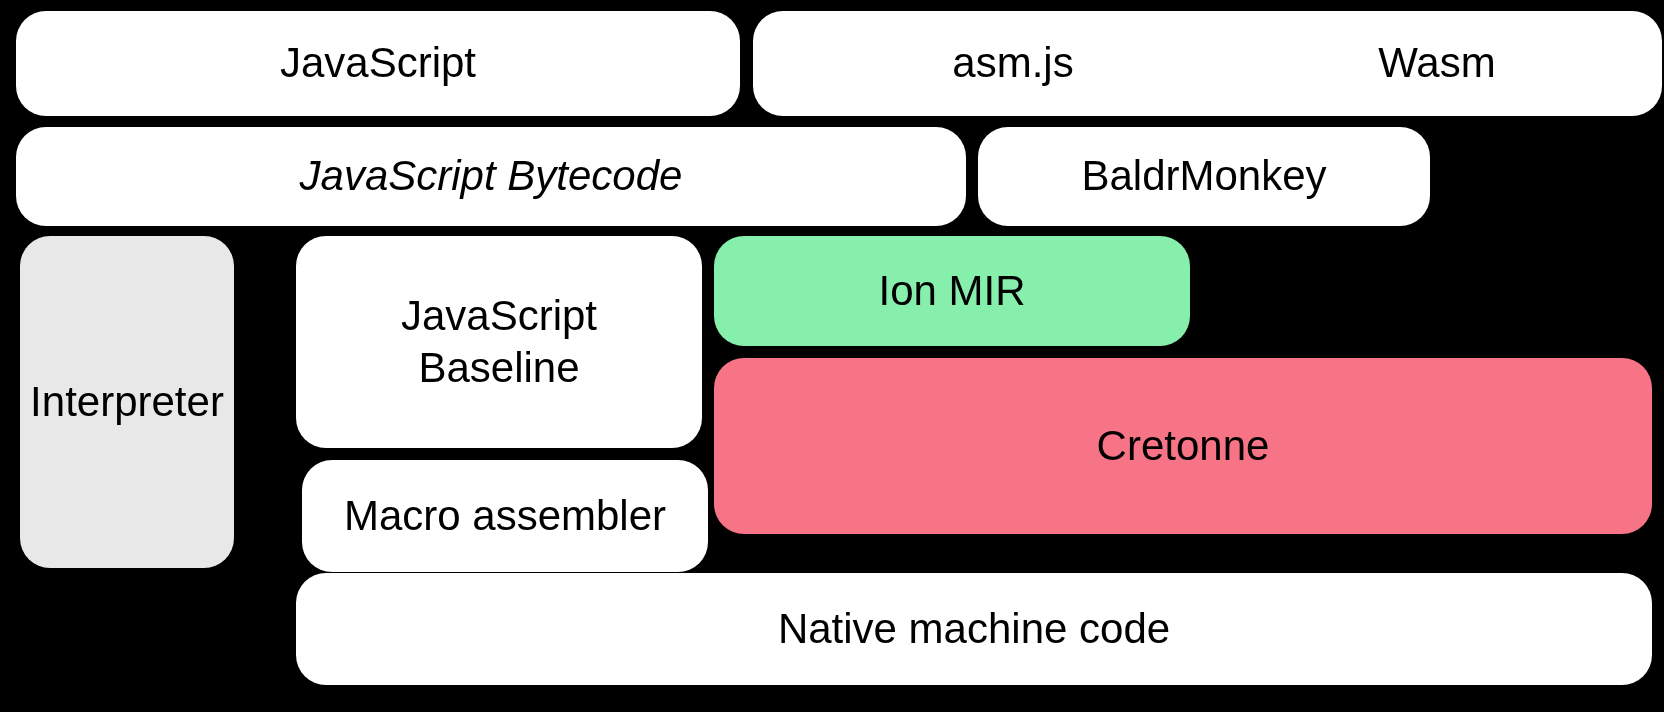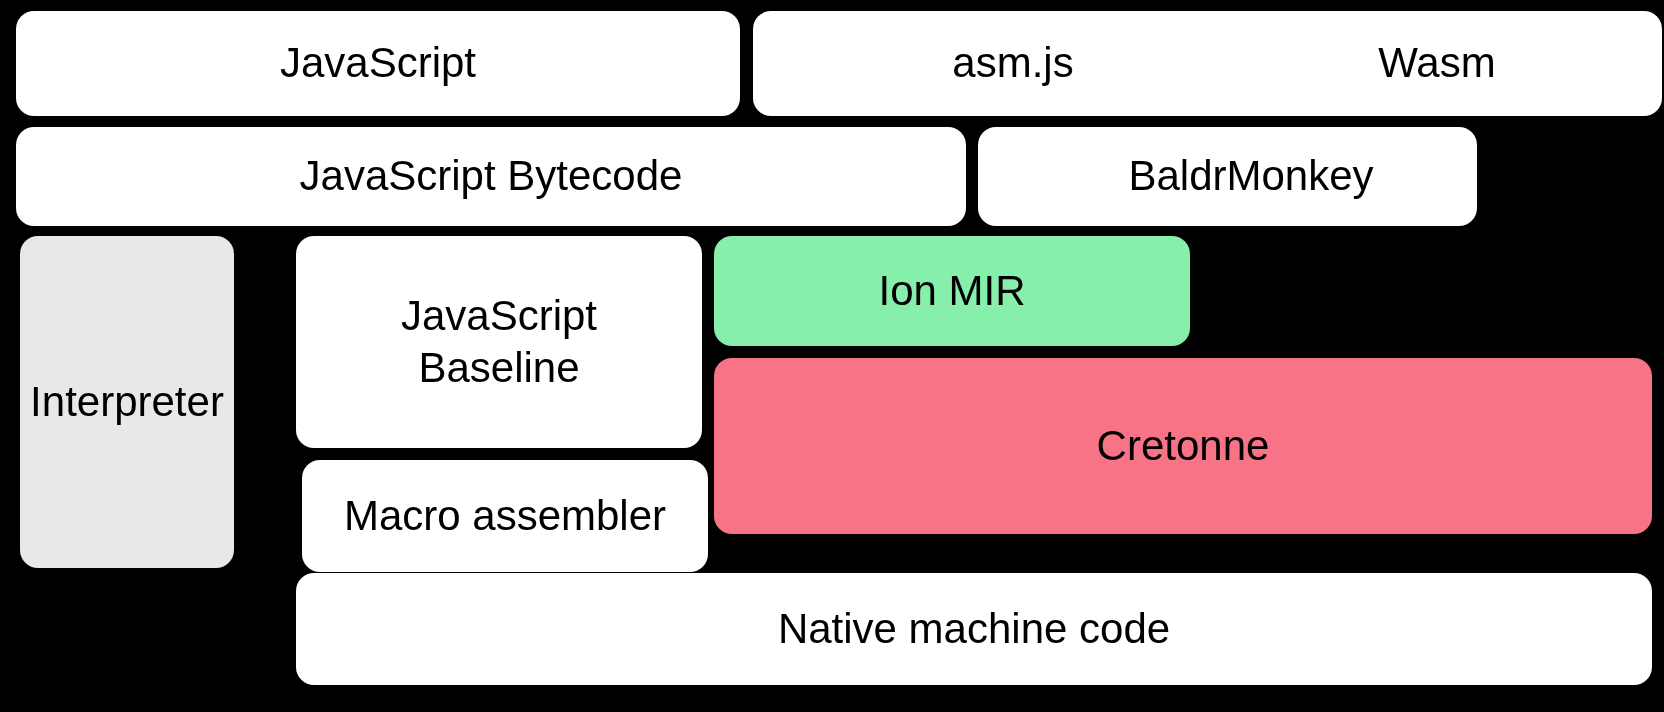--- a/index.html
+++ b/index.html
@@ -14,55 +14,55 @@
     background: #000000;
     font-family: "Liberation Sans", sans-serif;
     overflow: hidden;
   }
   .box {
     position: absolute;
     display: flex;
     align-items: center;
     justify-content: center;
     text-align: center;
-    border-radius: 18px;
+    border-radius: 30px;
     background: #ffffff;
     color: #000000;
     font-size: 42px;
     line-height: 1.25;
     white-space: pre-line;
   }
   
   #box-javascript   { left: 16px;   top: 11px;  width: 724px;  height: 105px; }
   #box-asmjs        { left: 753px;  top: 11px;  width: 520px;  height: 105px; }
   #box-wasm         { left: 1201px; top: 11px;  width: 450px;  height: 105px; padding-left: 11px; }
   
   #box-bytecode     { left: 16px;   top: 127px; width: 950px;  height: 99px; }
-  #box-baldrmonkey  { left: 978px;  top: 127px; width: 452px;  height: 99px; padding-left: 47px; }
+  #box-baldrmonkey  { left: 978px;  top: 127px; width: 452px;  height: 99px; }
   
   #box-interpreter  { left: 20px;   top: 236px; width: 214px;  height: 332px; }
   #box-baseline     { left: 296px;  top: 236px; width: 406px;  height: 212px; }
   #box-ionmir       { left: 714px;  top: 236px; width: 476px;  height: 110px; }
   #box-cretonne     { left: 714px;  top: 358px; width: 938px;  height: 176px; }
   #box-macroasm     { left: 302px;  top: 460px; width: 406px;  height: 112px; }
   
   #box-native       { left: 296px;  top: 573px; width: 1356px; height: 112px; }
 </style>
 </head>
 <body>
 
 <div id="diagram">
 
   <div class="box" id="box-javascript" style="background: rgb(255, 255, 255);">JavaScript</div>
 
   <div class="box" id="box-asmjs" style="background: rgb(255, 255, 255);">asm.js</div>
 
   <div class="box" id="box-wasm" style="background: rgb(255, 255, 255);">Wasm</div>
 
-  <div class="box" id="box-bytecode" style="background: rgb(255, 255, 255);">JavaScript Bytecode</div>
+  <div class="box" id="box-bytecode" style="background: rgb(255, 255, 255); font-style: italic;">JavaScript Bytecode</div>
 
   <div class="box" id="box-baldrmonkey" style="background: rgb(255, 255, 255);">BaldrMonkey</div>
 
   <div class="box" id="box-interpreter" style="background: rgb(232, 232, 232);">Interpreter</div>
 
   <div class="box" id="box-baseline" style="background: rgb(255, 255, 255);">JavaScript
 Baseline</div>
 
   <div class="box" id="box-ionmir" style="background: #86efac;">Ion MIR</div>
 

